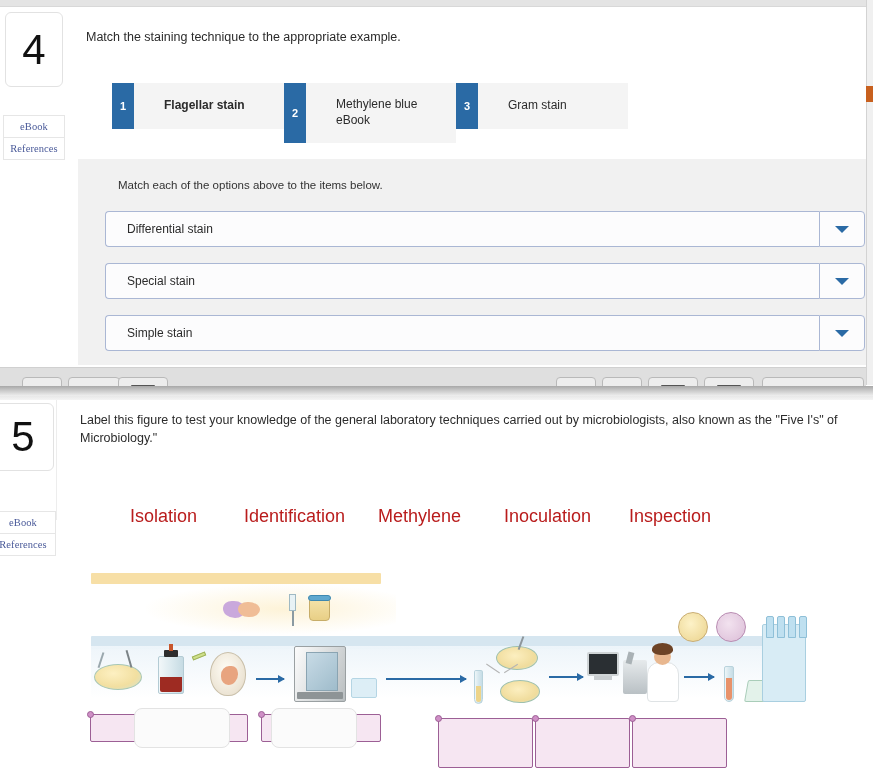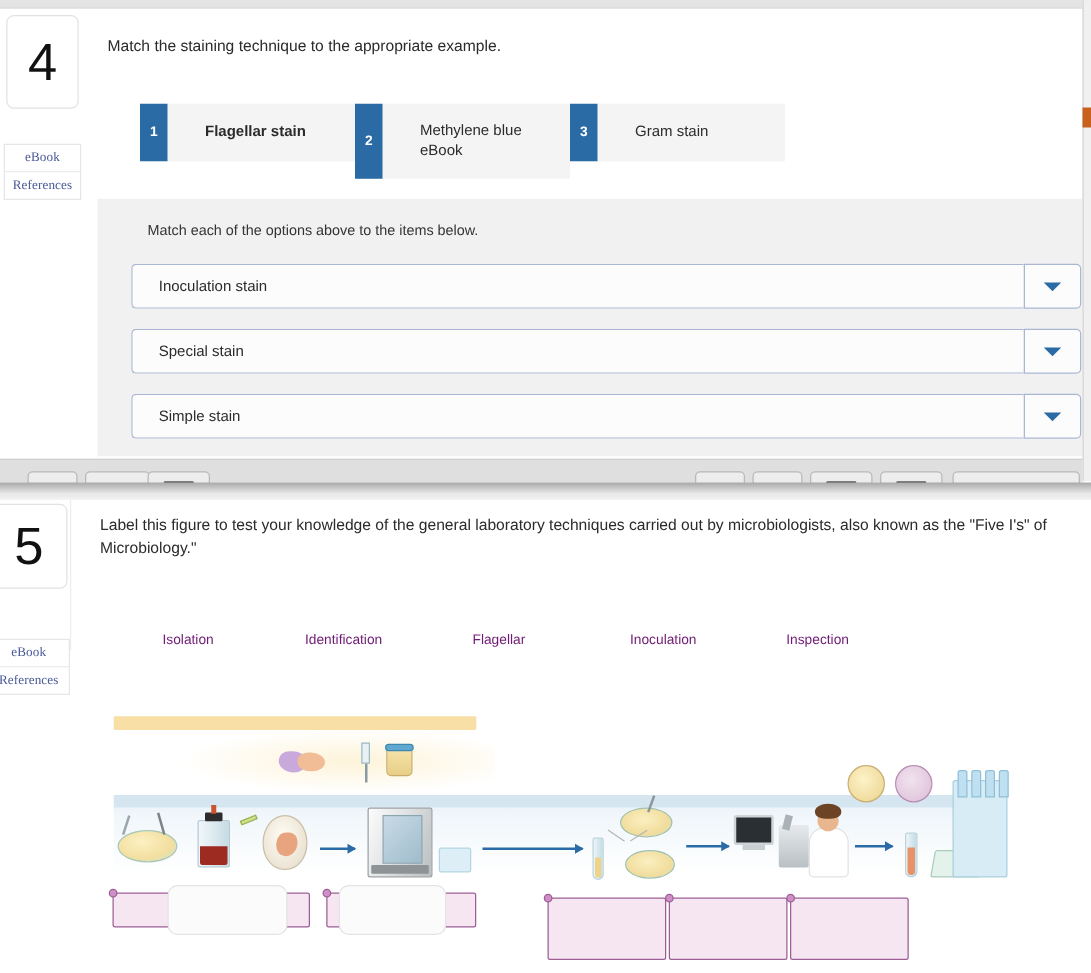--- a/index.html
+++ b/index.html
@@ -137,21 +137,21 @@
   }
 
   
   .q5-panel{ position:absolute; left:0; top:400px; width:873px; height:378px; background:#fff; }
   .q5-divider{
     position:absolute; left:56px; top:400px; width:1px; height:120px; background:#ededed;
   }
 
   .fig-labels{ position:absolute; left:86px; top:506px; width:700px; height:22px; }
   .fig-label{
-    position:absolute; font-size:11px; color:#701a75; white-space:nowrap;
+    position:absolute; font-size:18px; color:#b91c1c; white-space:nowrap;
   }
 
   
   .figure{ position:absolute; left:86px; top:568px; width:700px; height:210px; }
 
   .band-yellow{
     position:absolute; left:5px; top:5px; width:290px; height:11px;
     background:#f7dfa6; border-radius:1px;
   }
   .glow-yellow{
@@ -292,21 +292,21 @@
           <div class="chip-badge">3</div>
           <div class="chip-label">Gram stain</div>
         </div>
       </div>
 
       <div class="match-area">
         <div class="match-hint">Match each of the options above to the items below.</div>
         <div class="match-rows">
 
           <div class="match-row">
-            <div class="match-field">Inoculation stain</div>
+            <div class="match-field">Differential stain</div>
             <div class="match-caret">
               <span class="caret-tri"></span>
             </div>
           </div>
 
           <div class="match-row">
             <div class="match-field">Special stain</div>
             <div class="match-caret">
               <span class="caret-tri"></span>
             </div>
@@ -354,21 +354,21 @@
   <div class="side-btns q5">
     <div class="side-btn">eBook</div>
     <div class="side-btn">References</div>
   </div>
 
   <div class="q-prompt q5-prompt">Label this figure to test your knowledge of the general laboratory techniques carried out by microbiologists, also known as the "Five I's" of Microbiology."</div>
 
   <div class="fig-labels">
     <span class="fig-label" style="left:44px;top:0;">Isolation</span>
     <span class="fig-label" style="left:158px;top:0;">Identification</span>
-    <span class="fig-label" style="left:292px;top:0;">Flagellar</span>
+    <span class="fig-label" style="left:292px;top:0;">Methylene</span>
     <span class="fig-label" style="left:418px;top:0;">Inoculation</span>
     <span class="fig-label" style="left:543px;top:0;">Inspection</span>
   </div>
 
   <div class="figure">
 
     <div class="band-yellow"></div>
     <div class="glow-yellow"></div>
 
     <div class="ill gloves" style="left:137px;top:33px;width:22px;height:17px;"></div>

